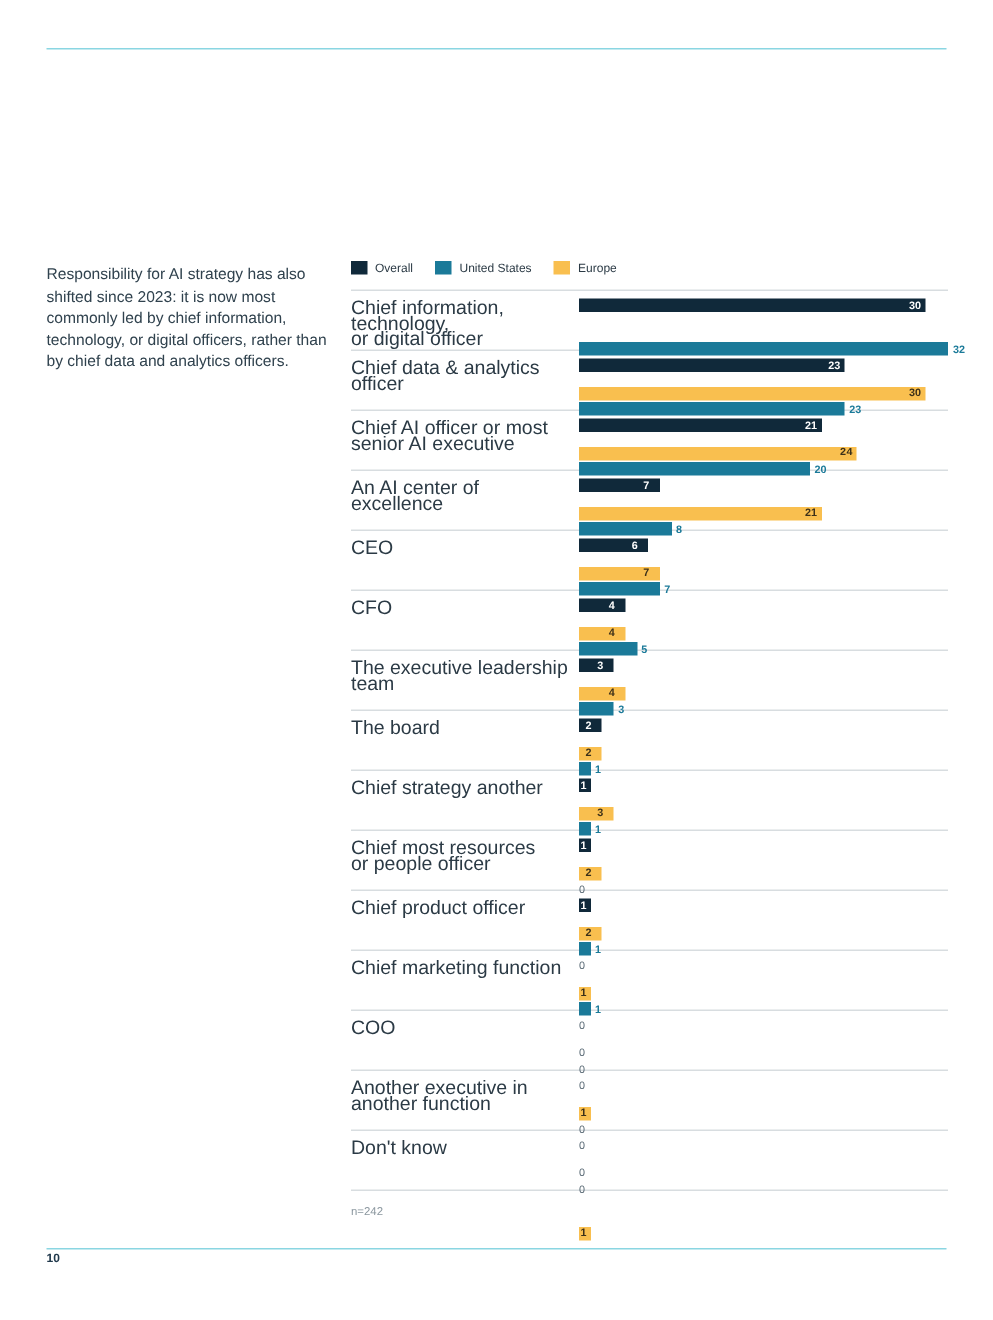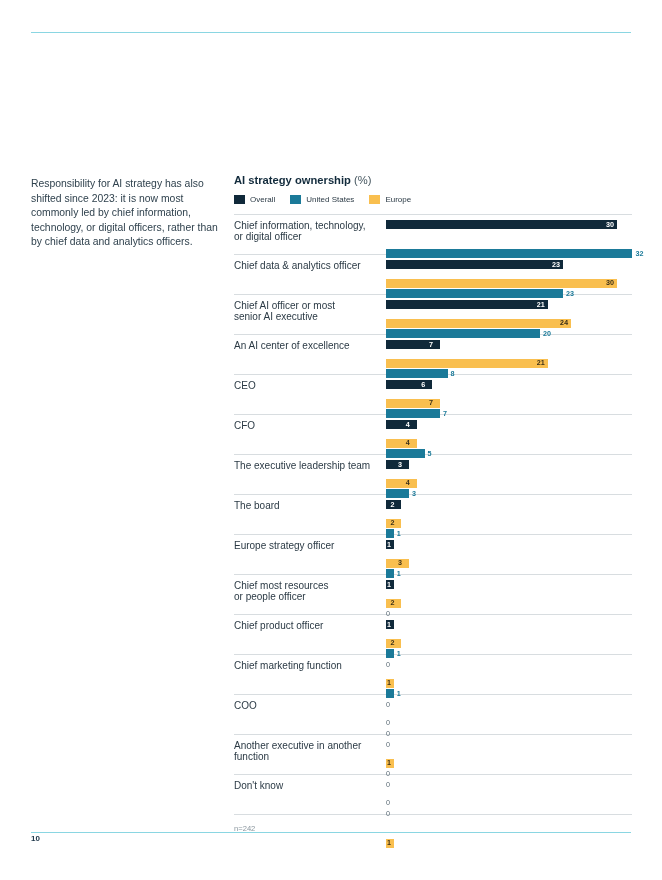--- a/index.html
+++ b/index.html
@@ -90,21 +90,21 @@
     position: relative;
     height: 40px;
     border-bottom: 1px solid #d8dde0;
     box-sizing: border-box;
   }
   .row-label {
     position: absolute;
     left: 0;
     top: 6px;
     width: 150px;
-    font-size: 10px;
+    font-size: 13px;
     line-height: 10.6px;
     color: #2b3a45;
   }
   .bars {
     position: absolute;
     left: 152px;
     top: 5px;
     right: 0;
     bottom: 0;
   }
@@ -164,24 +164,20 @@
 </head>
 <body>
 
 <div class="page-header">
   <div class="head-rule"></div>
 </div>
 
 <div class="caption">Responsibility for AI strategy has also shifted since 2023: it is now most commonly led by chief information, technology, or digital officers, rather than by chief data and analytics officers.</div>
 
 <div class="chart">
-  <div class="chart-title">
-    <b>AI strategy ownership</b>
-    <span class="unit">(%)</span>
-  </div>
 
   <div class="legend">
       <div class="legend-item">
         <span class="legend-swatch" style="background: rgb(16, 41, 58);"></span>
         <span>Overall</span>
       </div>
       <div class="legend-item">
         <span class="legend-swatch" style="background: rgb(27, 122, 153);"></span>
         <span>United States</span>
       </div>
@@ -341,21 +337,21 @@
             <span class="bar-val outside" style="color: rgb(27, 122, 153); left: 10.7px;">1</span>
           </div>
           <div class="bar-line">
             <div class="bar" style="width: 23.1px; background: rgb(249, 191, 79);"></div>
             <span class="bar-val inside-dark" style="left: 12.1px;">3</span>
           </div>
         </div>
       </div>
       <div class="row">
         <div class="row-label">
-          <div>Europe strategy officer</div>
+          <div>Chief strategy another</div>
         </div>
         <div class="bars">
           <div class="bar-line">
             <div class="bar" style="width: 7.7px; background: rgb(16, 41, 58);"></div>
             <span class="bar-val inside" style="left: 1px;">1</span>
           </div>
           <div class="bar-line">
             <div class="bar" style="width: 7.7px; background: rgb(27, 122, 153);"></div>
             <span class="bar-val outside" style="color: rgb(27, 122, 153); left: 10.7px;">1</span>
           </div>

